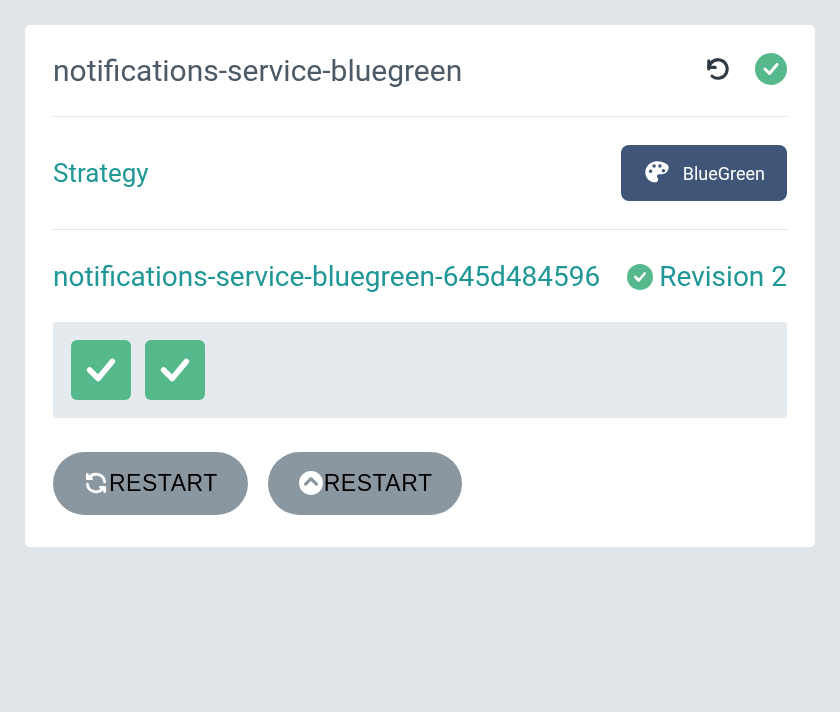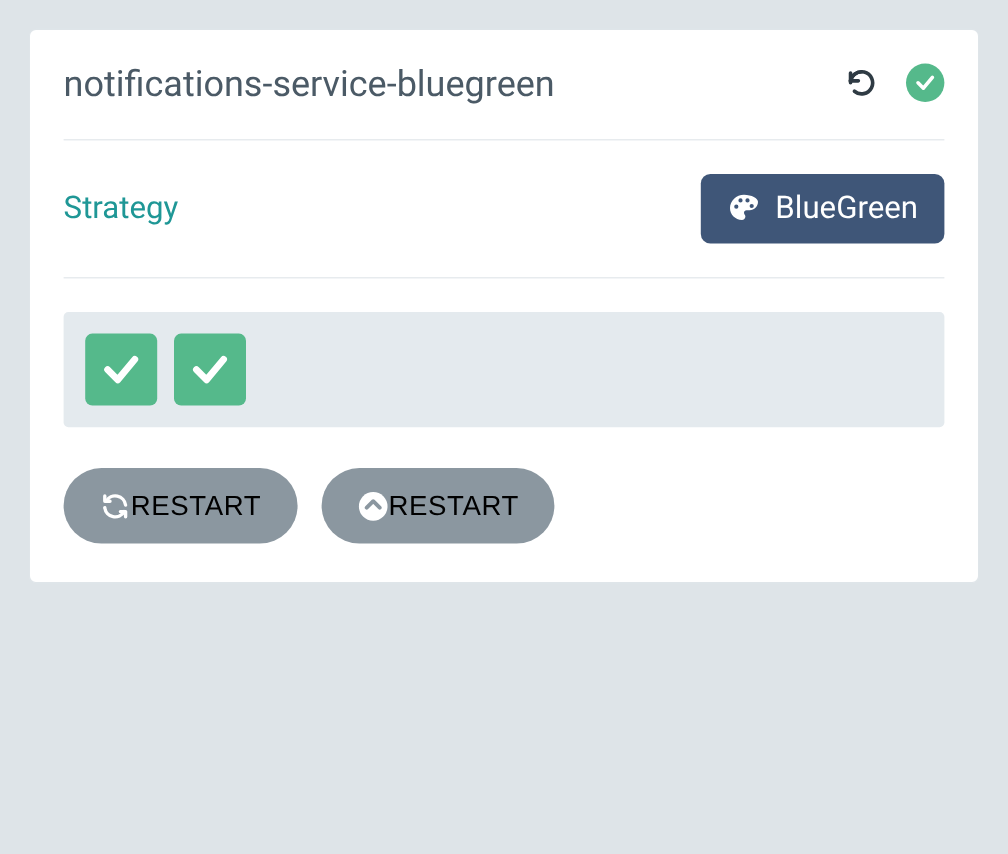--- a/index.html
+++ b/index.html
@@ -72,21 +72,21 @@
       font-size: 26px;
       font-weight: 400;
       cursor: pointer;
     }
     .strategy-badge {
       display: inline-flex;
       align-items: center;
       gap: 12px;
       background: #3f5678;
       color: #ffffff;
-      font-size: 26px;
+      font-size: 18px;
       font-weight: 400;
       padding: 14px 22px;
       border-radius: 8px;
     }
     .revision-row {
       display: flex;
       align-items: center;
       justify-content: space-between;
       gap: 10px;
     }
@@ -188,20 +188,31 @@
         <svg width="28" height="28" viewBox="0 0 24 24" fill="#ffffff">
           <path d="M12 2C6.5 2 2 6.3 2 11.5 2 16.2 5.8 20 10.5 20c1.4 0 2.5-1.1 2.5-2.5 0-.6-.2-1.1-.6-1.5-.3-.4-.4-.8-.4-1.2 0-1 .8-1.8 1.8-1.8H16c3.3 0 6-2.7 6-6C22 4.7 17.5 2 12 2zM6.5 12a1.5 1.5 0 1 1 0-3 1.5 1.5 0 0 1 0 3zm3-4.5a1.5 1.5 0 1 1 0-3 1.5 1.5 0 0 1 0 3zm5 0a1.5 1.5 0 1 1 0-3 1.5 1.5 0 0 1 0 3zm3 4a1.5 1.5 0 1 1 0-3 1.5 1.5 0 0 1 0 3z"></path>
         </svg>
       </span>
       <span>BlueGreen</span>
     </span>
   </div>
 
   <hr class="divider">
 
+  <div class="revision-row">
+    <span class="revision-name">notifications-service-bluegreen-645d484596</span>
+    <div class="revision-right">
+      <span class="status-circle status-circle-sm">
+        <svg width="14" height="14" viewBox="0 0 24 24" fill="none" stroke="#ffffff" stroke-width="4.5" stroke-linecap="round" stroke-linejoin="round">
+          <polyline points="4 12 10 18 20 6"></polyline>
+        </svg>
+      </span>
+      <span class="revision-label">Revision 2</span>
+    </div>
+  </div>
 
   <div class="pod-tray">
     <span class="pod-box">
       <svg width="34" height="34" viewBox="0 0 24 24" fill="none" stroke="#ffffff" stroke-width="4" stroke-linecap="round" stroke-linejoin="round">
         <polyline points="4 12 10 18 20 6"></polyline>
       </svg>
     </span>
     <span class="pod-box">
       <svg width="34" height="34" viewBox="0 0 24 24" fill="none" stroke="#ffffff" stroke-width="4" stroke-linecap="round" stroke-linejoin="round">
         <polyline points="4 12 10 18 20 6"></polyline>

